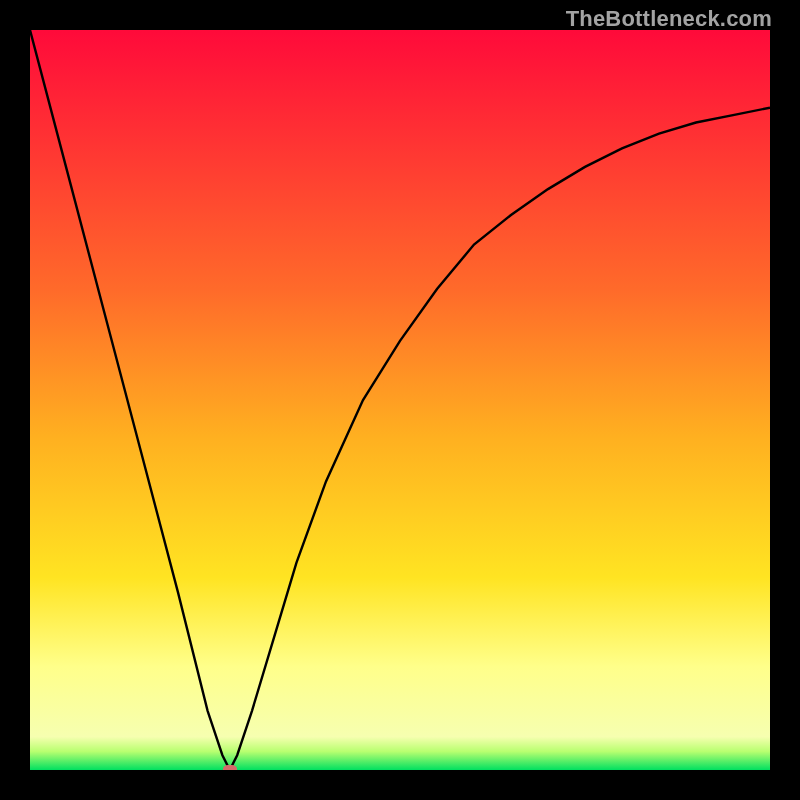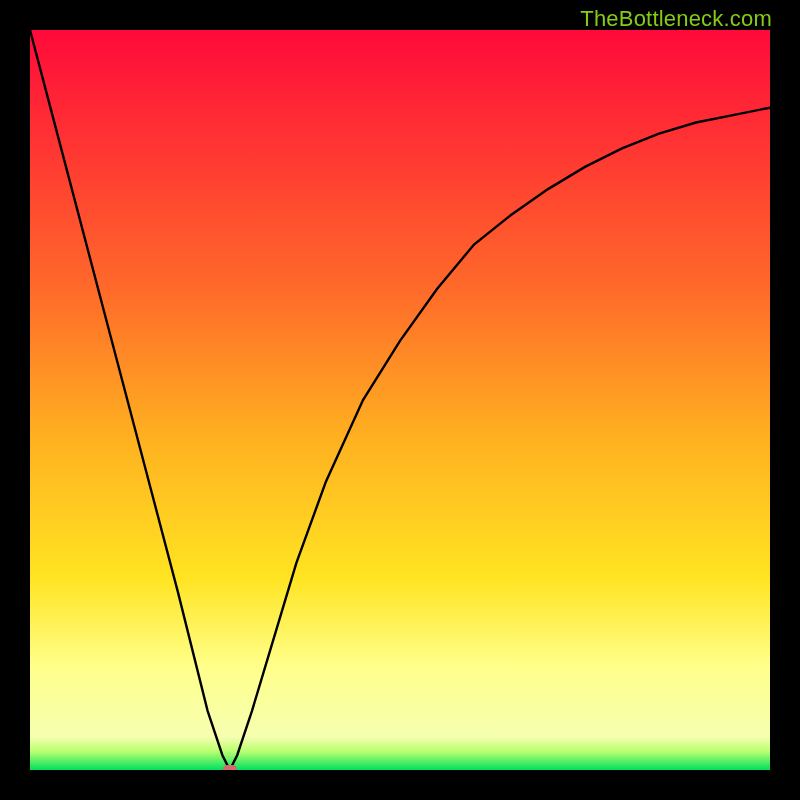--- a/index.html
+++ b/index.html
@@ -22,23 +22,23 @@
   }
   .backdrop {
     position: absolute;
     inset: 0;
     z-index: 0;
   }
   .attr {
     position: absolute;
     top: 6px;
     right: 28px;
-    color: #84cc16;
+    color: #a3a3a3;
     font-size: 22px;
-    font-weight: 400;
+    font-weight: 700;
     letter-spacing: 0.2px;
     z-index: 5;
   }
   svg.curve {
     position: absolute;
     inset: 0;
     z-index: 2;
   }
   .marker {
     position: absolute;

